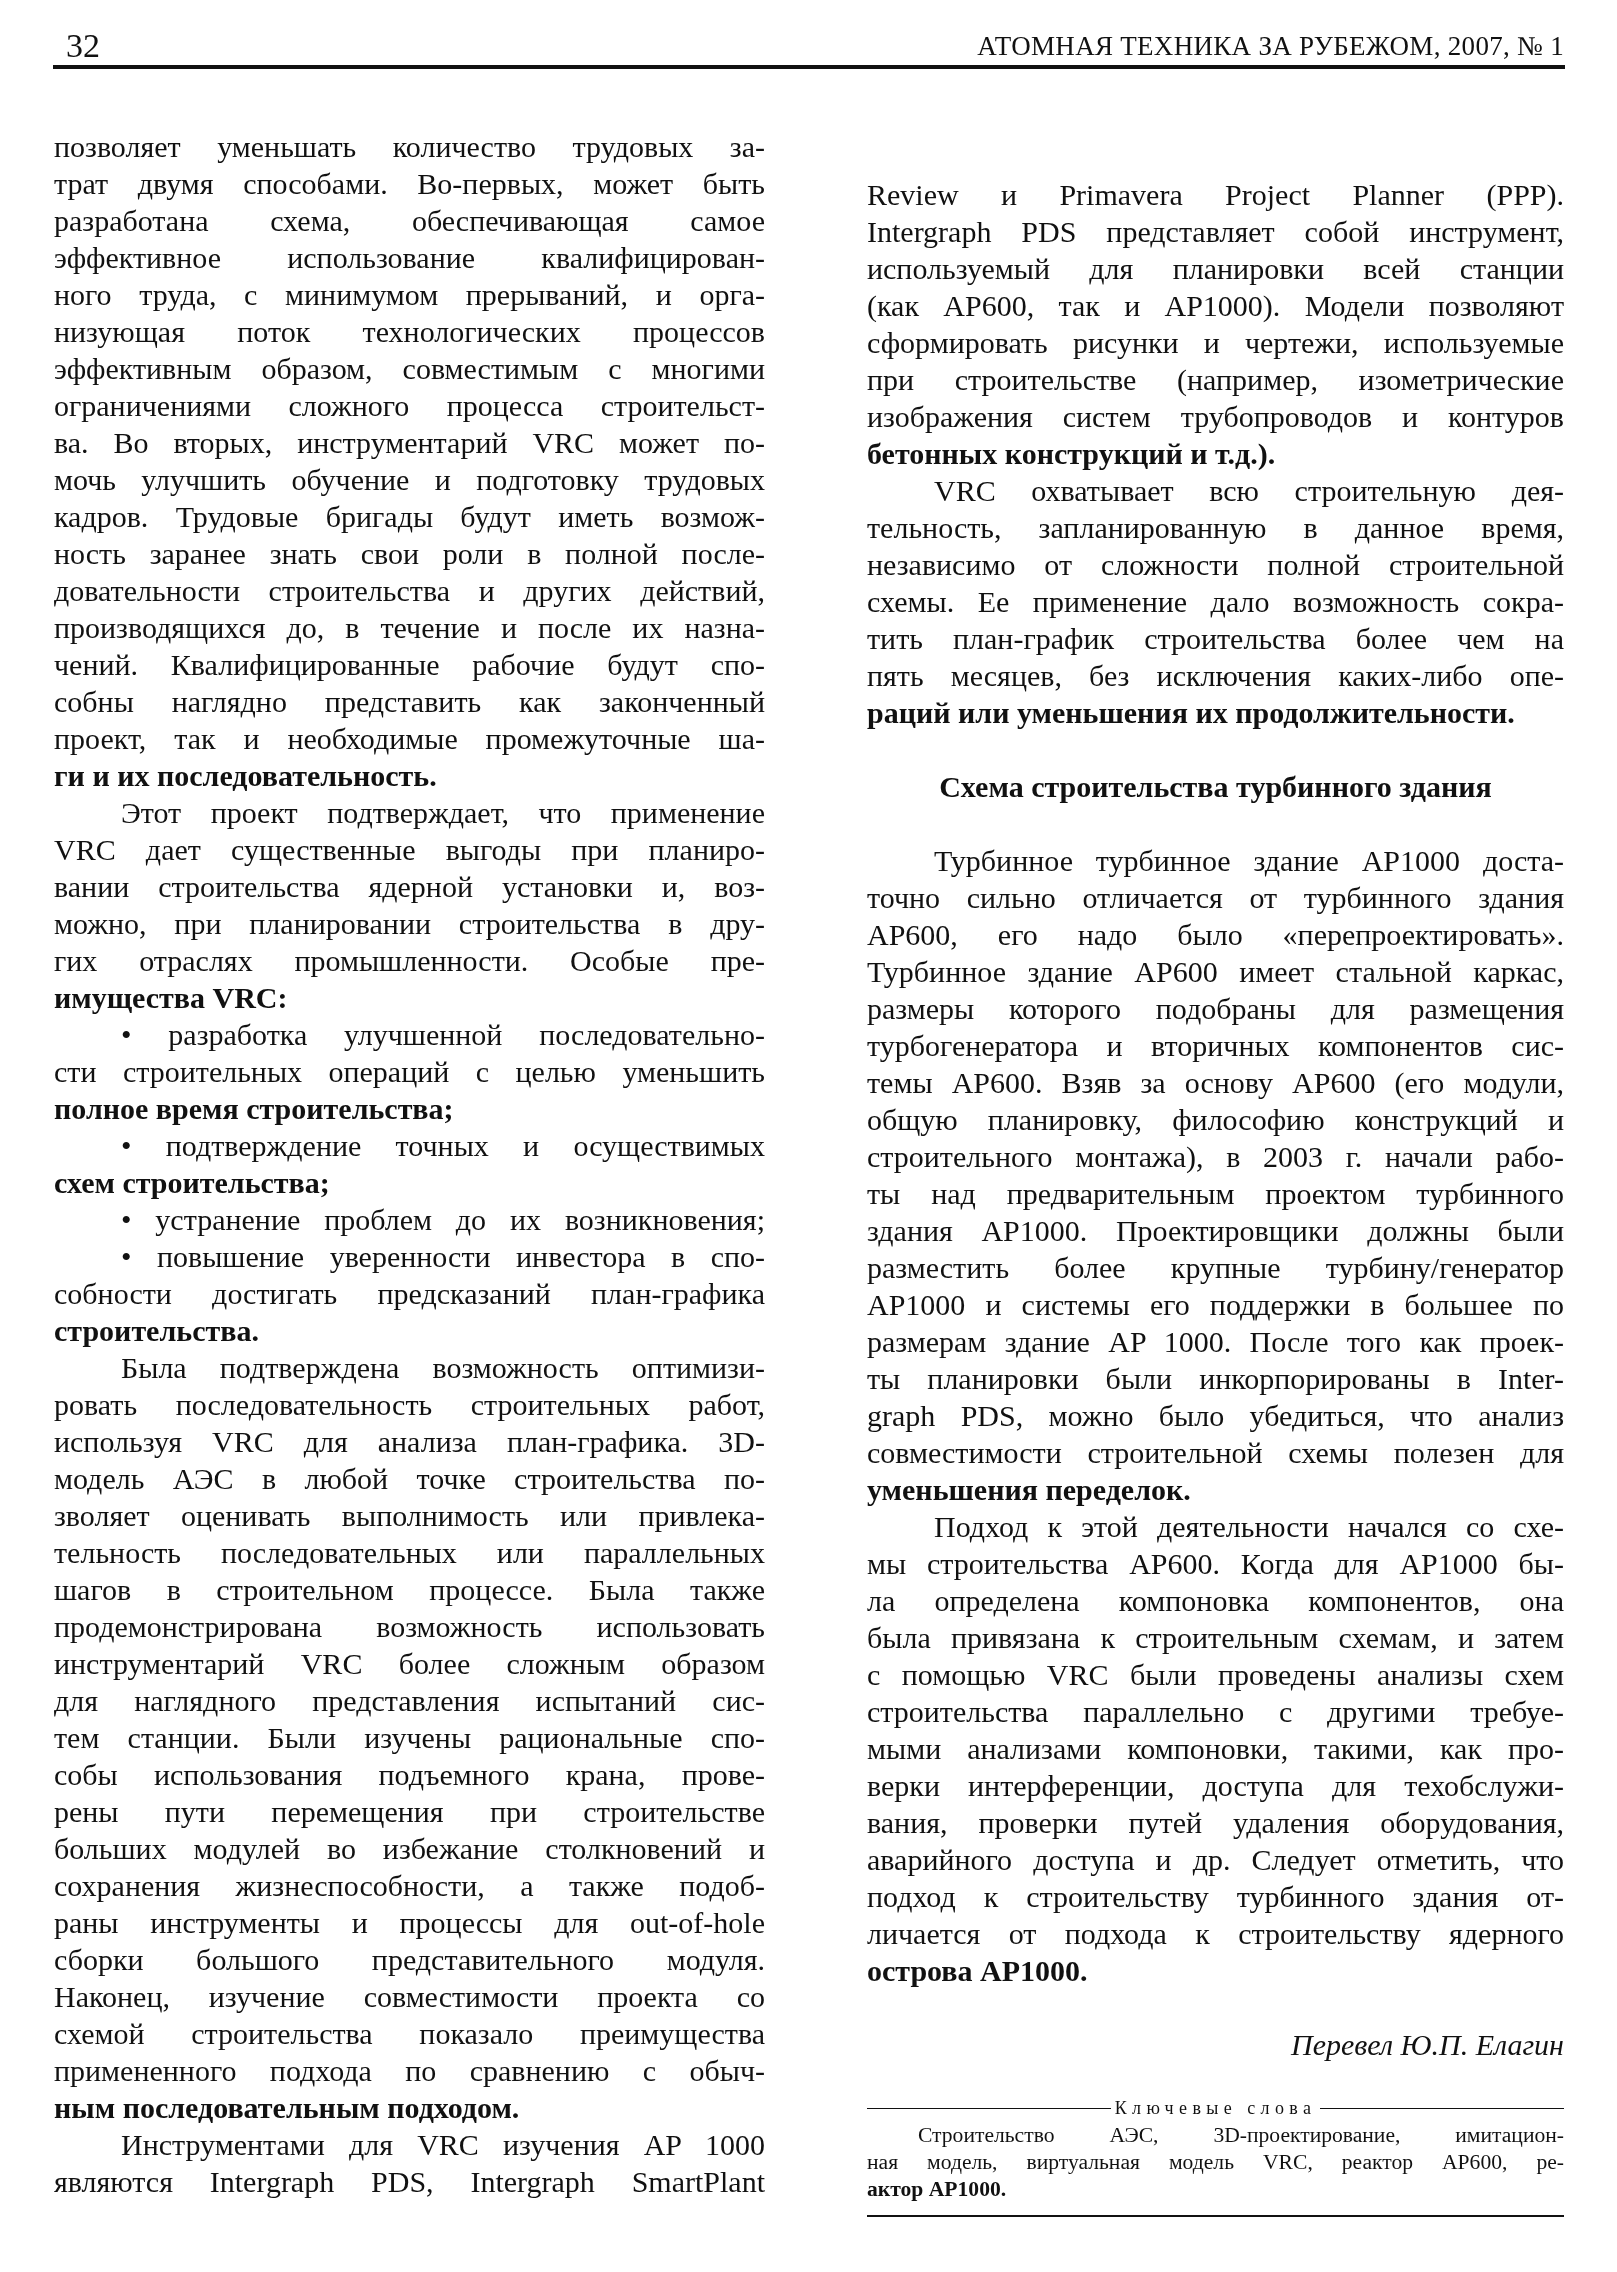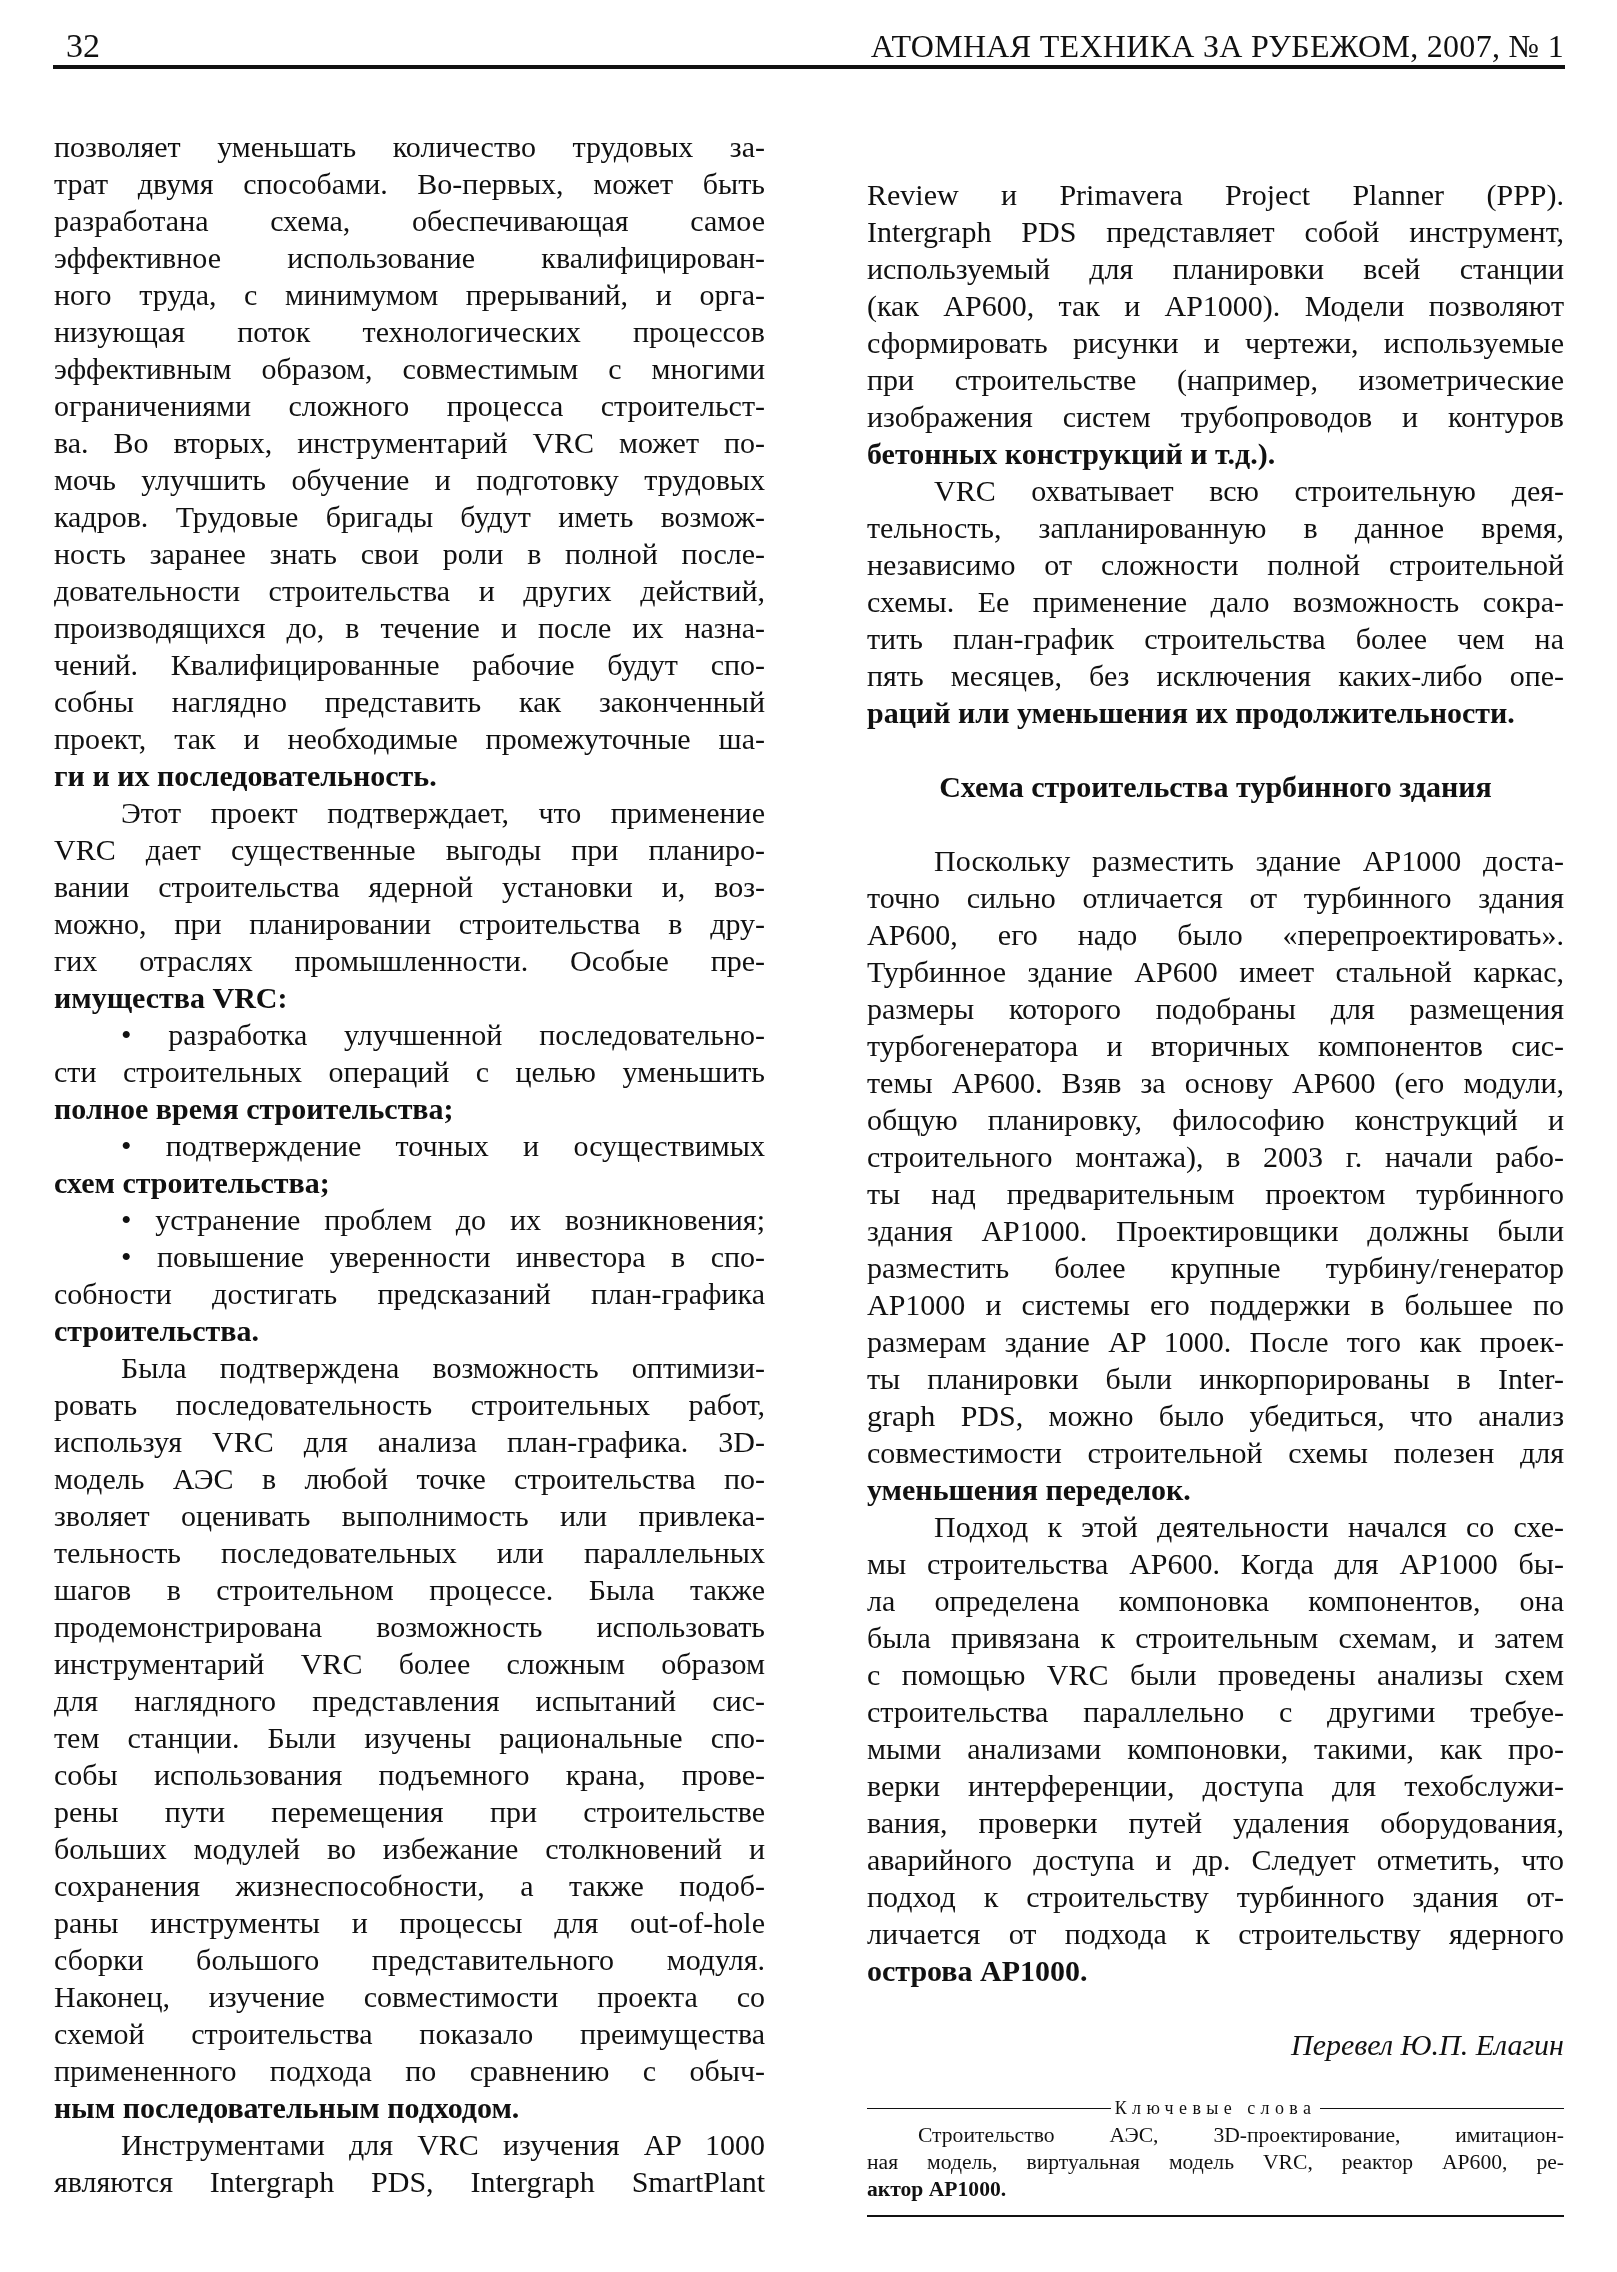--- a/index.html
+++ b/index.html
@@ -2,21 +2,21 @@
 <html style="font-size:10.8px"><head>
 <meta charset="utf-8">
 <style>
   html, body { margin: 0; padding: 0; background: #ffffff; }
   body {
     width: 1618px; height: 2273px; position: relative; overflow: hidden;
     font-family: "Liberation Serif", "DejaVu Serif", serif; color: #111;
   }
   .header { position: absolute; left: 54px; right: 54px; top: 26px; height: 42px; }
   .page-num { position: absolute; left: 12px; top: 0; font-size: 34px; line-height: 40px; }
-  .journal { position: absolute; right: 0; top: 0; font-size: 32px; line-height: 40px; letter-spacing: 0.3px; }
+  .journal { position: absolute; right: 0; top: 0; font-size: 27px; line-height: 40px; letter-spacing: 0.3px; }
   .header-rule { position: absolute; left: 53px; right: 53px; top: 65px; height: 4px; background: #111; }
 
   .col { position: absolute; top: 128px; font-size: 30px; line-height: 37px; }
   .col-left { left: 54px; width: 711px; }
   .col-right { left: 867px; width: 697px; margin-top: 48px; }
   .ln { display: block; white-space: nowrap; text-align: justify; text-align-last: justify; height: 37px; }
   .ln.last { text-align-last: left; font-weight: bold; }
   .ln.ind { padding-left: 67px; }
   .gap { height: 37px; }
   .heading { display: block; text-align: center; font-weight: bold; height: 37px; }
@@ -113,21 +113,21 @@
       <span class="ln ">независимо от сложности полной строительной</span>
       <span class="ln ">схемы. Ее применение дало возможность сокра-</span>
       <span class="ln ">тить план-график строительства более чем на</span>
       <span class="ln ">пять месяцев, без исключения каких-либо опе-</span>
       <span class="ln last">раций или уменьшения их продолжительности.</span>
     </div>
   <div class="gap"></div>
   <div class="heading">Схема строительства турбинного здания</div>
   <div class="gap"></div>
   <div id="col-right-bottom">
-      <span class="ln ind">Поскольку разместить здание AP1000 доста-</span>
+      <span class="ln ind">Турбинное турбинное здание AP1000 доста-</span>
       <span class="ln ">точно сильно отличается от турбинного здания</span>
       <span class="ln ">AP600, его надо было «перепроектировать».</span>
       <span class="ln ">Турбинное здание AP600 имеет стальной каркас,</span>
       <span class="ln ">размеры которого подобраны для размещения</span>
       <span class="ln ">турбогенератора и вторичных компонентов сис-</span>
       <span class="ln ">темы AP600. Взяв за основу AP600 (его модули,</span>
       <span class="ln ">общую планировку, философию конструкций и</span>
       <span class="ln ">строительного монтажа), в 2003 г. начали рабо-</span>
       <span class="ln ">ты над предварительным проектом турбинного</span>
       <span class="ln ">здания AP1000. Проектировщики должны были</span>

